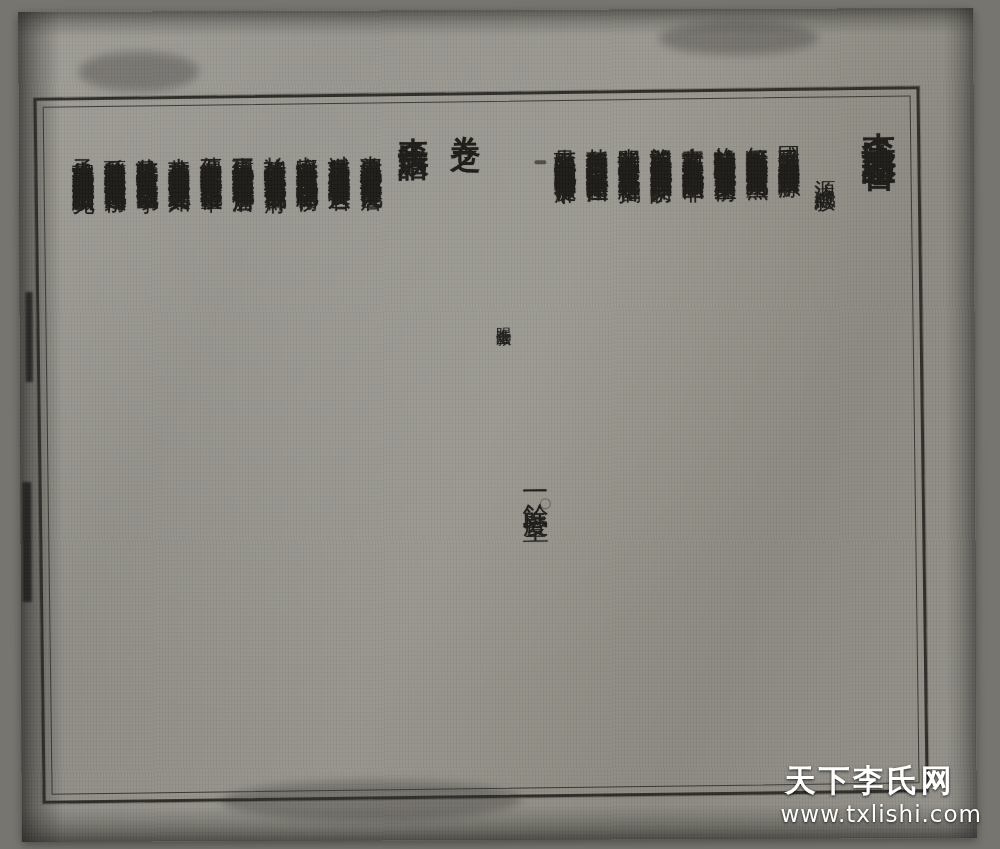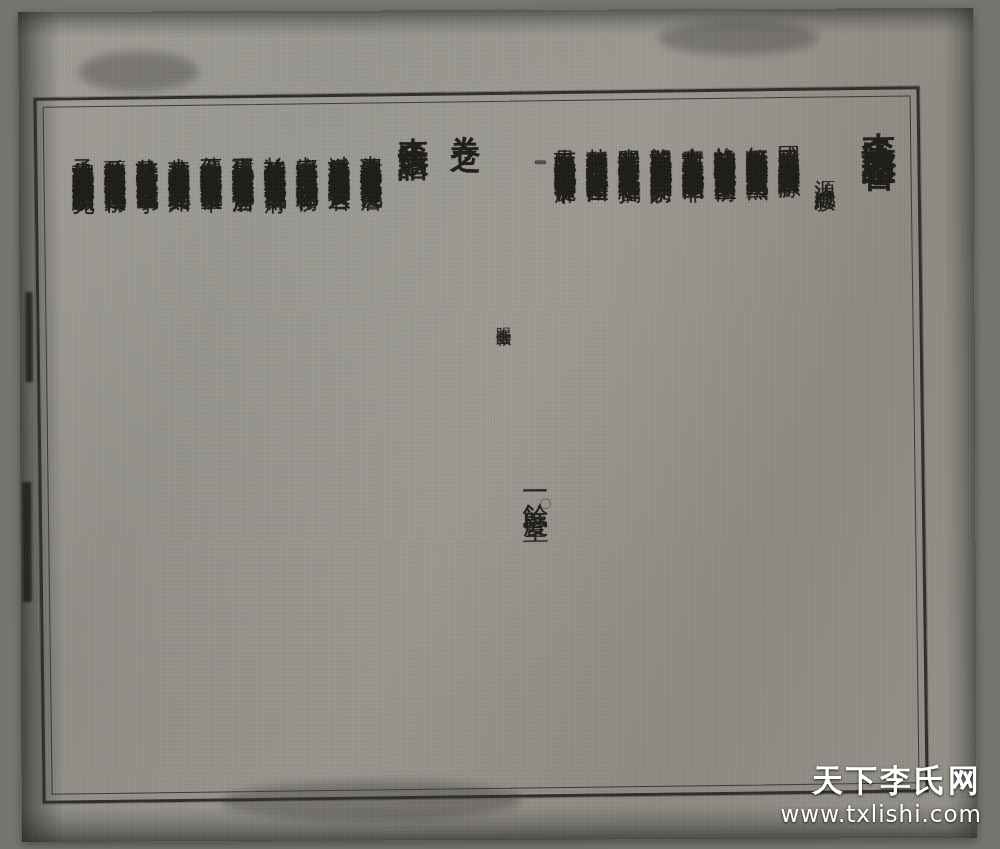--- a/index.html
+++ b/index.html
@@ -183,21 +183,21 @@
     background: rgba(20,19,17,0.75);
     filter: blur(1px);
     pointer-events: none;
   }
 
   
   .watermark {
     position: absolute;
     right: 18px;
     bottom: 22px;
-    text-align: right;
+    text-align: center;
     color: #ffffff;
     text-shadow: 0 1px 3px rgba(0,0,0,0.8);
     user-select: none;
   }
   .wm-title {
     font-family: "DejaVu Sans", sans-serif;
     font-size: 31px;
     font-weight: bold;
     letter-spacing: 3px;
     line-height: 1.1;

